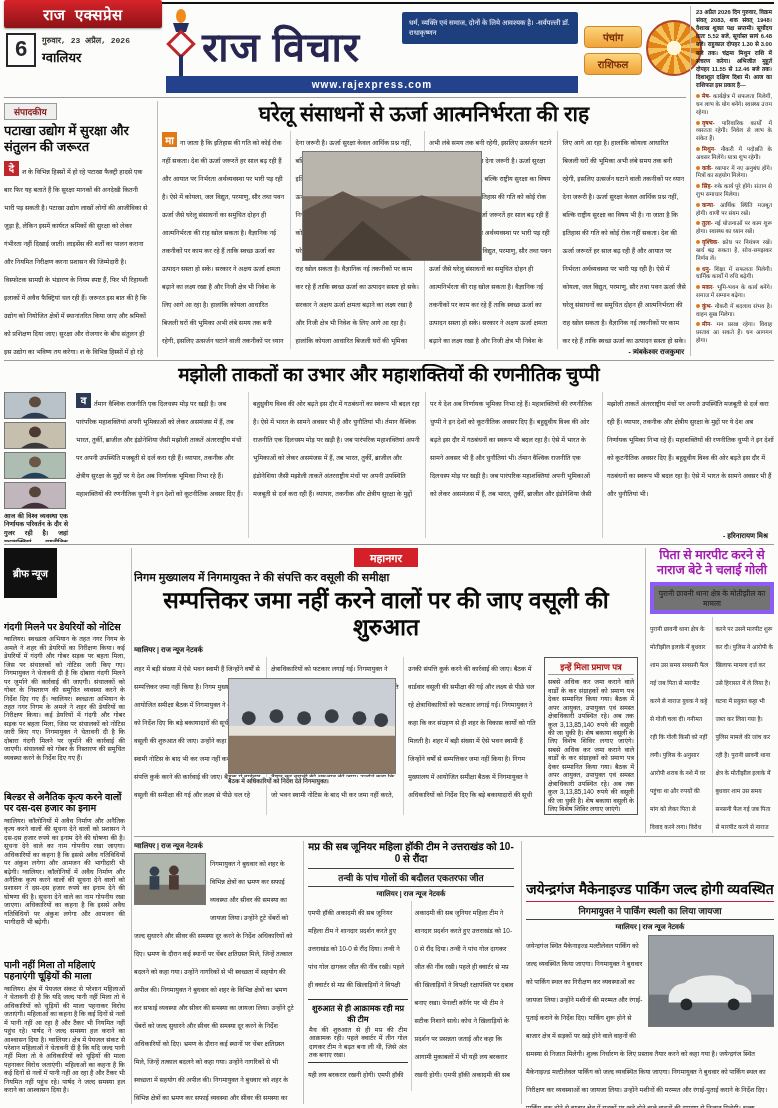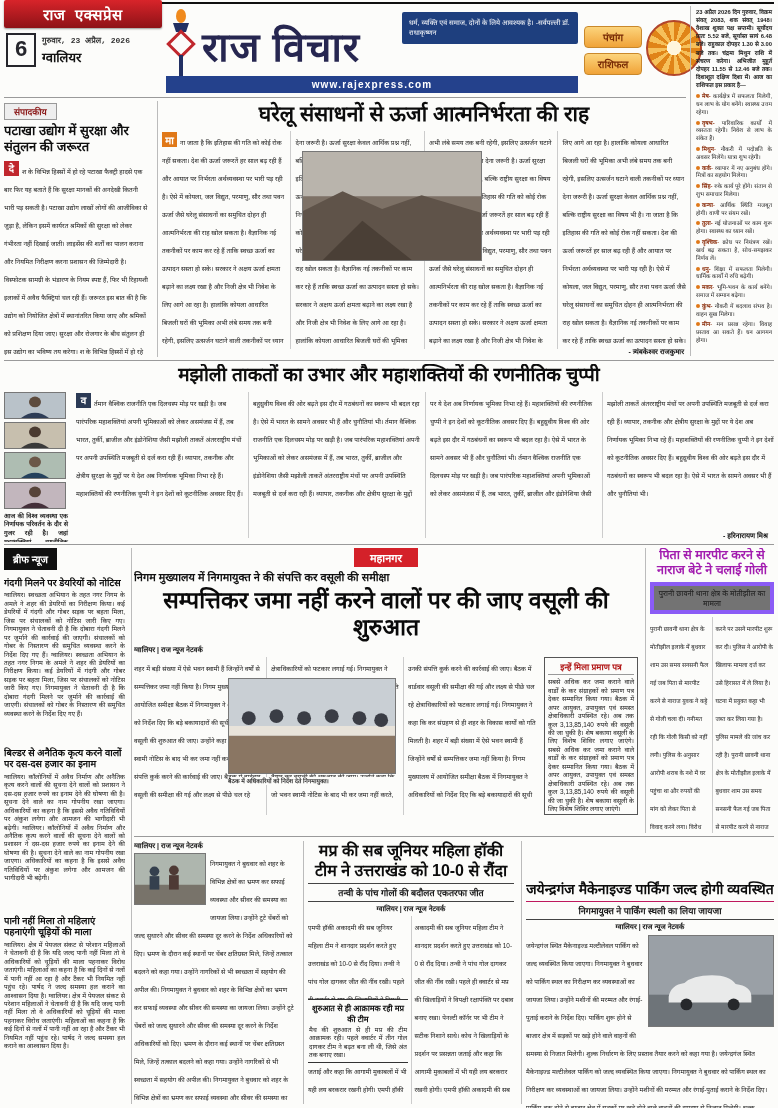--- a/index.html
+++ b/index.html
@@ -75,21 +75,21 @@
   .strat-row{display:flex;gap:8px;}
   .strat-left{width:64px;flex:none;}
   .portrait{width:62px;height:27px;margin-bottom:3px;}
   .strat-intro{font-size:6.4px;line-height:1.35;text-align:justify;font-weight:bold;color:#222;margin-top:2px;}
   .strat-cols{flex:1;height:146px;overflow:hidden;}
   .strat-byline{position:absolute;right:6px;bottom:2px;background:#fcfcfa;padding:1px 0 0 5px;}
 
   
   .brief{left:4px;top:548px;width:128px;height:556px;border-right:1px solid #bbb;padding-right:6px;overflow:hidden;}
   .brief-header{display:inline-block;background:#101010;color:#fff;font-weight:bold;font-size:10px;
-                padding:4px 9px;margin-bottom:4px;}
+                padding:18px 9px;margin-bottom:20px;}
   .brief-head{font-size:9.5px;line-height:1.2;color:#0e0e0e;margin:3px 0;}
   .brief-item{overflow:hidden;}
   .bi-1{height:170px;} .bi-2{height:168px;} .bi-3{height:190px;}
 
   
   .mahanagar{left:134px;top:548px;width:512px;height:285px;border-right:1px solid #bbb;padding-right:7px;overflow:hidden;}
   .mn-label-row{text-align:center;margin-bottom:2px;}
   .mn-label{display:inline-block;background:#d42129;color:#fff;font-weight:bold;font-size:11px;padding:2px 16px;}
   .mn-kicker{font-size:11px;font-weight:bold;text-align:left;color:#111;margin-bottom:3px;}
   .mn-head{font-size:23px;line-height:1.18;text-align:center;color:#0a0a0a;margin-bottom:4px;}
@@ -113,21 +113,21 @@
   .h-rule4{left:134px;top:836px;width:640px;height:1px;background:#9a9a9a;}
 
   
   .chamber{left:134px;top:841px;width:170px;height:263px;border-right:1px solid #bbb;padding-right:7px;overflow:hidden;}
   .ch-head{font-size:11.5px;line-height:1.22;color:#0c0c0c;margin-bottom:3px;}
   .ch-photo{float:left;width:72px;height:52px;margin:1px 4px 2px 0;}
   .ch-body{margin-top:2px;}
 
   
   .hockey{left:308px;top:841px;width:214px;height:263px;border-right:1px solid #bbb;padding-right:7px;overflow:hidden;}
-  .hk-head{font-size:16px;line-height:1.22;text-align:center;color:#0c0c0c;margin-bottom:3px;}
+  .hk-head{font-size:10px;line-height:1.22;text-align:center;color:#0c0c0c;margin-bottom:3px;}
   .hk-sub{font-size:9px;font-weight:bold;text-align:center;border-top:1px solid #444;border-bottom:1px solid #444;
           padding:2px 0;margin-bottom:2px;}
   .hk-byline{text-align:center;margin-bottom:3px;}
   .hk-cols{height:190px;overflow:hidden;}
   .hk-inset{position:absolute;left:0;top:158px;width:100px;background:#fcfcfa;border-top:1.5px solid #333;
             border-bottom:1.5px solid #333;padding:2px 1px;}
   .hk-inset-head{font-size:8px;font-weight:bold;text-align:center;color:#111;margin-bottom:2px;}
 
   
   .parking{left:526px;top:881px;width:248px;height:263px;overflow:hidden;}

